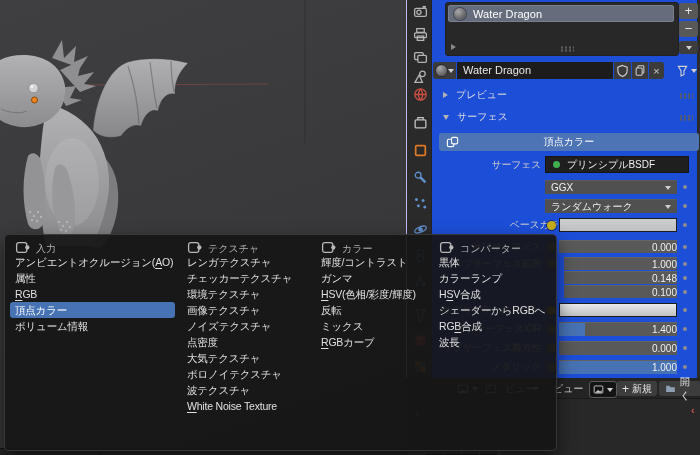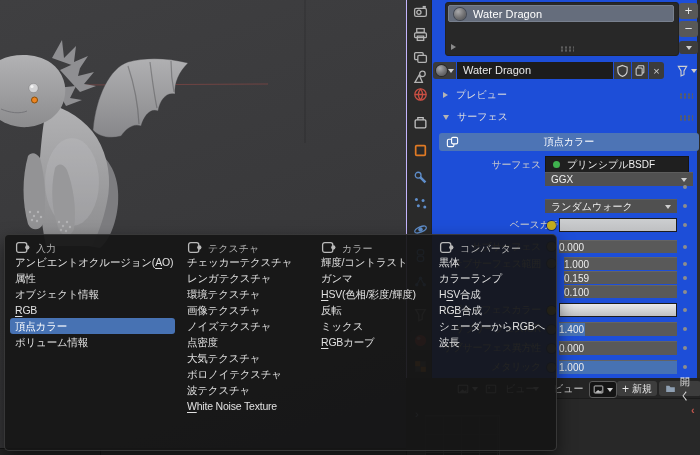--- a/index.html
+++ b/index.html
@@ -62,21 +62,21 @@
   #usenodes{position:absolute;left:32px;top:133px;width:260px;height:18px;background:#4d74b5;
     border-radius:3px;color:#fff;display:flex;align-items:center;justify-content:center;font-size:10px;}
   #usenodes .nicon{position:absolute;left:7px;top:3px;}
   
   .rowlabel{position:absolute;left:0;width:134px;text-align:right;color:#cccccc;font-size:10px;letter-spacing:-.3px;}
   .socket{position:absolute;width:9px;height:9px;border-radius:50%;box-shadow:0 0 0 1px rgba(0,0,0,.45);}
   .widget{position:absolute;box-sizing:border-box;border-radius:0;font-size:10px;color:#efefef;}
   .w-menu{background:#1f1f1f;display:flex;align-items:center;gap:7px;padding-left:7px;border:1px solid #151515;}
   .w-dd{background:#505050;display:flex;align-items:center;padding:0 6px;border-top:1px solid #5c5c5c;}
   .w-dd .chev-dd{margin-left:auto;}
-  .w-val{background:#595959;text-align:left;border-top:1px solid #646464;overflow:hidden;position:absolute;}
+  .w-val{background:#595959;text-align:right;border-top:1px solid #646464;overflow:hidden;position:absolute;}
   .w-fill{position:absolute;left:0;top:0;bottom:0;background:#4772b3;}
   .w-vtext{position:relative;z-index:1;}
   .w-color{border:1px solid #1c1c1c;}
   .deco{position:absolute;left:276px;width:4px;height:4px;border-radius:50%;background:#8d8d8d;}
   
   #imged{left:406px;top:378px;width:294px;height:77px;background:#282828;border-left:1px solid #1e1e1e;}
   #imghead{position:absolute;left:0;top:0;width:294px;height:20px;background:#242424;border-bottom:1px solid #1b1b1b;}
   .hitem{position:absolute;top:3px;height:15px;display:flex;align-items:center;gap:3px;color:#cfcfcf;font-size:10px;padding-left:32px;}
   .hbtn{background:#3d3d3d;border-radius:3px;padding:0 5px;color:#e6e6e6;}
   #imgsel{background:#141414;border:1px solid #5a5a5a;border-radius:3px;padding:0 3px;}
@@ -366,21 +366,21 @@
     <span>頂点カラー</span>
   </div>
 
   <div id="proprows">
       <div class="rowlabel" style="top: 156px; line-height: 17px;">サーフェス</div>
       <div class="socket" style="left: 140px; top: 160px; background: rgb(63, 177, 79);"></div>
       <div class="widget w-menu" style="top: 156px; height: 17px; left: 138px; width: 144px;">
         <span style="width:7px;height:7px;border-radius:50%;background:#3fb14f;"></span>
         <span>プリンシプルBSDF</span>
       </div>
-      <div class="widget w-dd" style="top: 172px; height: 14px; left: 138px; width: 148px; line-height: 13px; align-items: center;">
+      <div class="widget w-dd" style="top: 180px; height: 14px; left: 138px; width: 132px; line-height: 13px; align-items: center;">
         <span>GGX</span>
         <span class="chev-dd"></span>
       </div>
       <div class="deco" style="top: 185px;"></div>
       <div class="widget w-dd" style="top: 199px; height: 14px; left: 138px; width: 132px; line-height: 13px;">
         <span>ランダムウォーク</span>
         <span class="chev-dd"></span>
       </div>
       <div class="deco" style="top: 204px;"></div>
       <div class="rowlabel" style="top: 218px; line-height: 14px; margin-left: 28px;">ベースカラー</div>
@@ -388,21 +388,21 @@
       <div class="widget w-color" style="top: 218px; height: 14px; left: 152px; width: 118px; background: linear-gradient(rgb(204, 206, 208), rgb(191, 192, 194));"></div>
       <div class="deco" style="top: 223px;"></div>
       <div class="rowlabel" style="top: 240px; line-height: 13px;">サブサーフェス</div>
       <div class="socket" style="left: 140px; top: 242px; background: rgb(118, 118, 118);"></div>
       <div class="widget w-val" style="top: 240px; height: 13px; left: 152px; width: 118px; line-height: 13px;"><span class="w-vtext">0.000</span></div>
       <div class="deco" style="top: 244.5px;"></div>
       <div class="rowlabel" style="top: 257px; line-height: 13px;">サブサーフェス範囲</div>
       <div class="socket" style="left: 140px; top: 259px; background: rgb(118, 118, 118);"></div>
       <div class="widget w-val" style="top: 257px; height: 13px; left: 157px; width: 113px; line-height: 13px;"><span class="w-vtext">1.000</span></div>
       <div class="deco" style="top: 261.5px;"></div>
-      <div class="widget w-val" style="top: 271px; height: 13px; left: 157px; width: 113px; line-height: 13px;"><span class="w-vtext">0.159</span></div>
+      <div class="widget w-val" style="top: 271px; height: 13px; left: 157px; width: 113px; line-height: 13px;"><span class="w-vtext">0.148</span></div>
       <div class="deco" style="top: 275.5px;"></div>
       <div class="widget w-val" style="top: 285px; height: 13px; left: 157px; width: 113px; line-height: 13px;"><span class="w-vtext">0.100</span></div>
       <div class="deco" style="top: 289.5px;"></div>
       <div class="rowlabel" style="top: 303px; line-height: 14px;">サブサーフェスカラー</div>
       <div class="socket" style="left: 140px; top: 305.5px; background: rgb(195, 173, 29);"></div>
       <div class="widget w-color" style="top: 303px; height: 14px; left: 152px; width: 118px; background: linear-gradient(rgb(233, 234, 235), rgb(191, 192, 194));"></div>
       <div class="deco" style="top: 308px;"></div>
       <div class="rowlabel" style="top: 322px; line-height: 14px;">サブサーフェスIOR</div>
       <div class="socket" style="left: 140px; top: 324.5px; background: rgb(118, 118, 118);"></div>
       <div class="widget w-val" style="top: 322px; height: 14px; left: 152px; width: 118px; line-height: 14px;"><span class="w-fill" style="width:22%"></span><span class="w-vtext">1.400</span></div>
@@ -473,37 +473,36 @@
       <div class="mhead">
         <span><svg width="15" height="15" viewBox="0 0 14 14">
             <rect x="1.5" y="2.5" width="9.5" height="9" rx="2" fill="none" stroke="#b9b9b9" stroke-width="1.2"></rect>
             <circle cx="11.5" cy="7" r="2" fill="#b9b9b9"></circle>
           </svg></span>
         <span>入力</span>
       </div>
       <div class="mitems">
         <div class="mitem">アンビエントオクルージョン(<u>A</u>O)</div>
         <div class="mitem">属性</div>
-        <div class="mitem">オブジェクト情報</div>
         <div class="mitem"><u>R</u>GB</div>
         <div class="mitem sel">頂点カラー</div>
         <div class="mitem">ボリューム情報</div>
       </div>
     </div>
     <div class="mcol" style="left: 182px; width: 130px;">
       <div class="mhead">
         <span><svg width="15" height="15" viewBox="0 0 14 14">
             <rect x="1.5" y="2.5" width="9.5" height="9" rx="2" fill="none" stroke="#b9b9b9" stroke-width="1.2"></rect>
             <circle cx="11.5" cy="7" r="2" fill="#b9b9b9"></circle>
           </svg></span>
         <span>テクスチャ</span>
       </div>
       <div class="mitems">
+        <div class="mitem">レンガテクスチャ</div>
         <div class="mitem">チェッカーテクスチャ</div>
-        <div class="mitem">レンガテクスチャ</div>
         <div class="mitem">環境テクスチャ</div>
         <div class="mitem">画像テクスチャ</div>
         <div class="mitem">ノイズテクスチャ</div>
         <div class="mitem">点密度</div>
         <div class="mitem">大気テクスチャ</div>
         <div class="mitem">ボロノイテクスチャ</div>
         <div class="mitem">波テクスチャ</div>
         <div class="mitem"><u>W</u>hite Noise Texture</div>
       </div>
     </div>
@@ -529,18 +528,18 @@
         <span><svg width="15" height="15" viewBox="0 0 14 14">
             <rect x="1.5" y="2.5" width="9.5" height="9" rx="2" fill="none" stroke="#b9b9b9" stroke-width="1.2"></rect>
             <circle cx="11.5" cy="7" r="2" fill="#b9b9b9"></circle>
           </svg></span>
         <span>コンバーター</span>
       </div>
       <div class="mitems">
         <div class="mitem">黒体</div>
         <div class="mitem">カラーランプ</div>
         <div class="mitem">H<u>S</u>V合成</div>
+        <div class="mitem">シェーダーからRGBへ</div>
         <div class="mitem">RG<u>B</u>合成</div>
-        <div class="mitem">シェーダーからRGBへ</div>
         <div class="mitem">波長</div>
       </div>
     </div>
   </div>
 
 </body></html>

